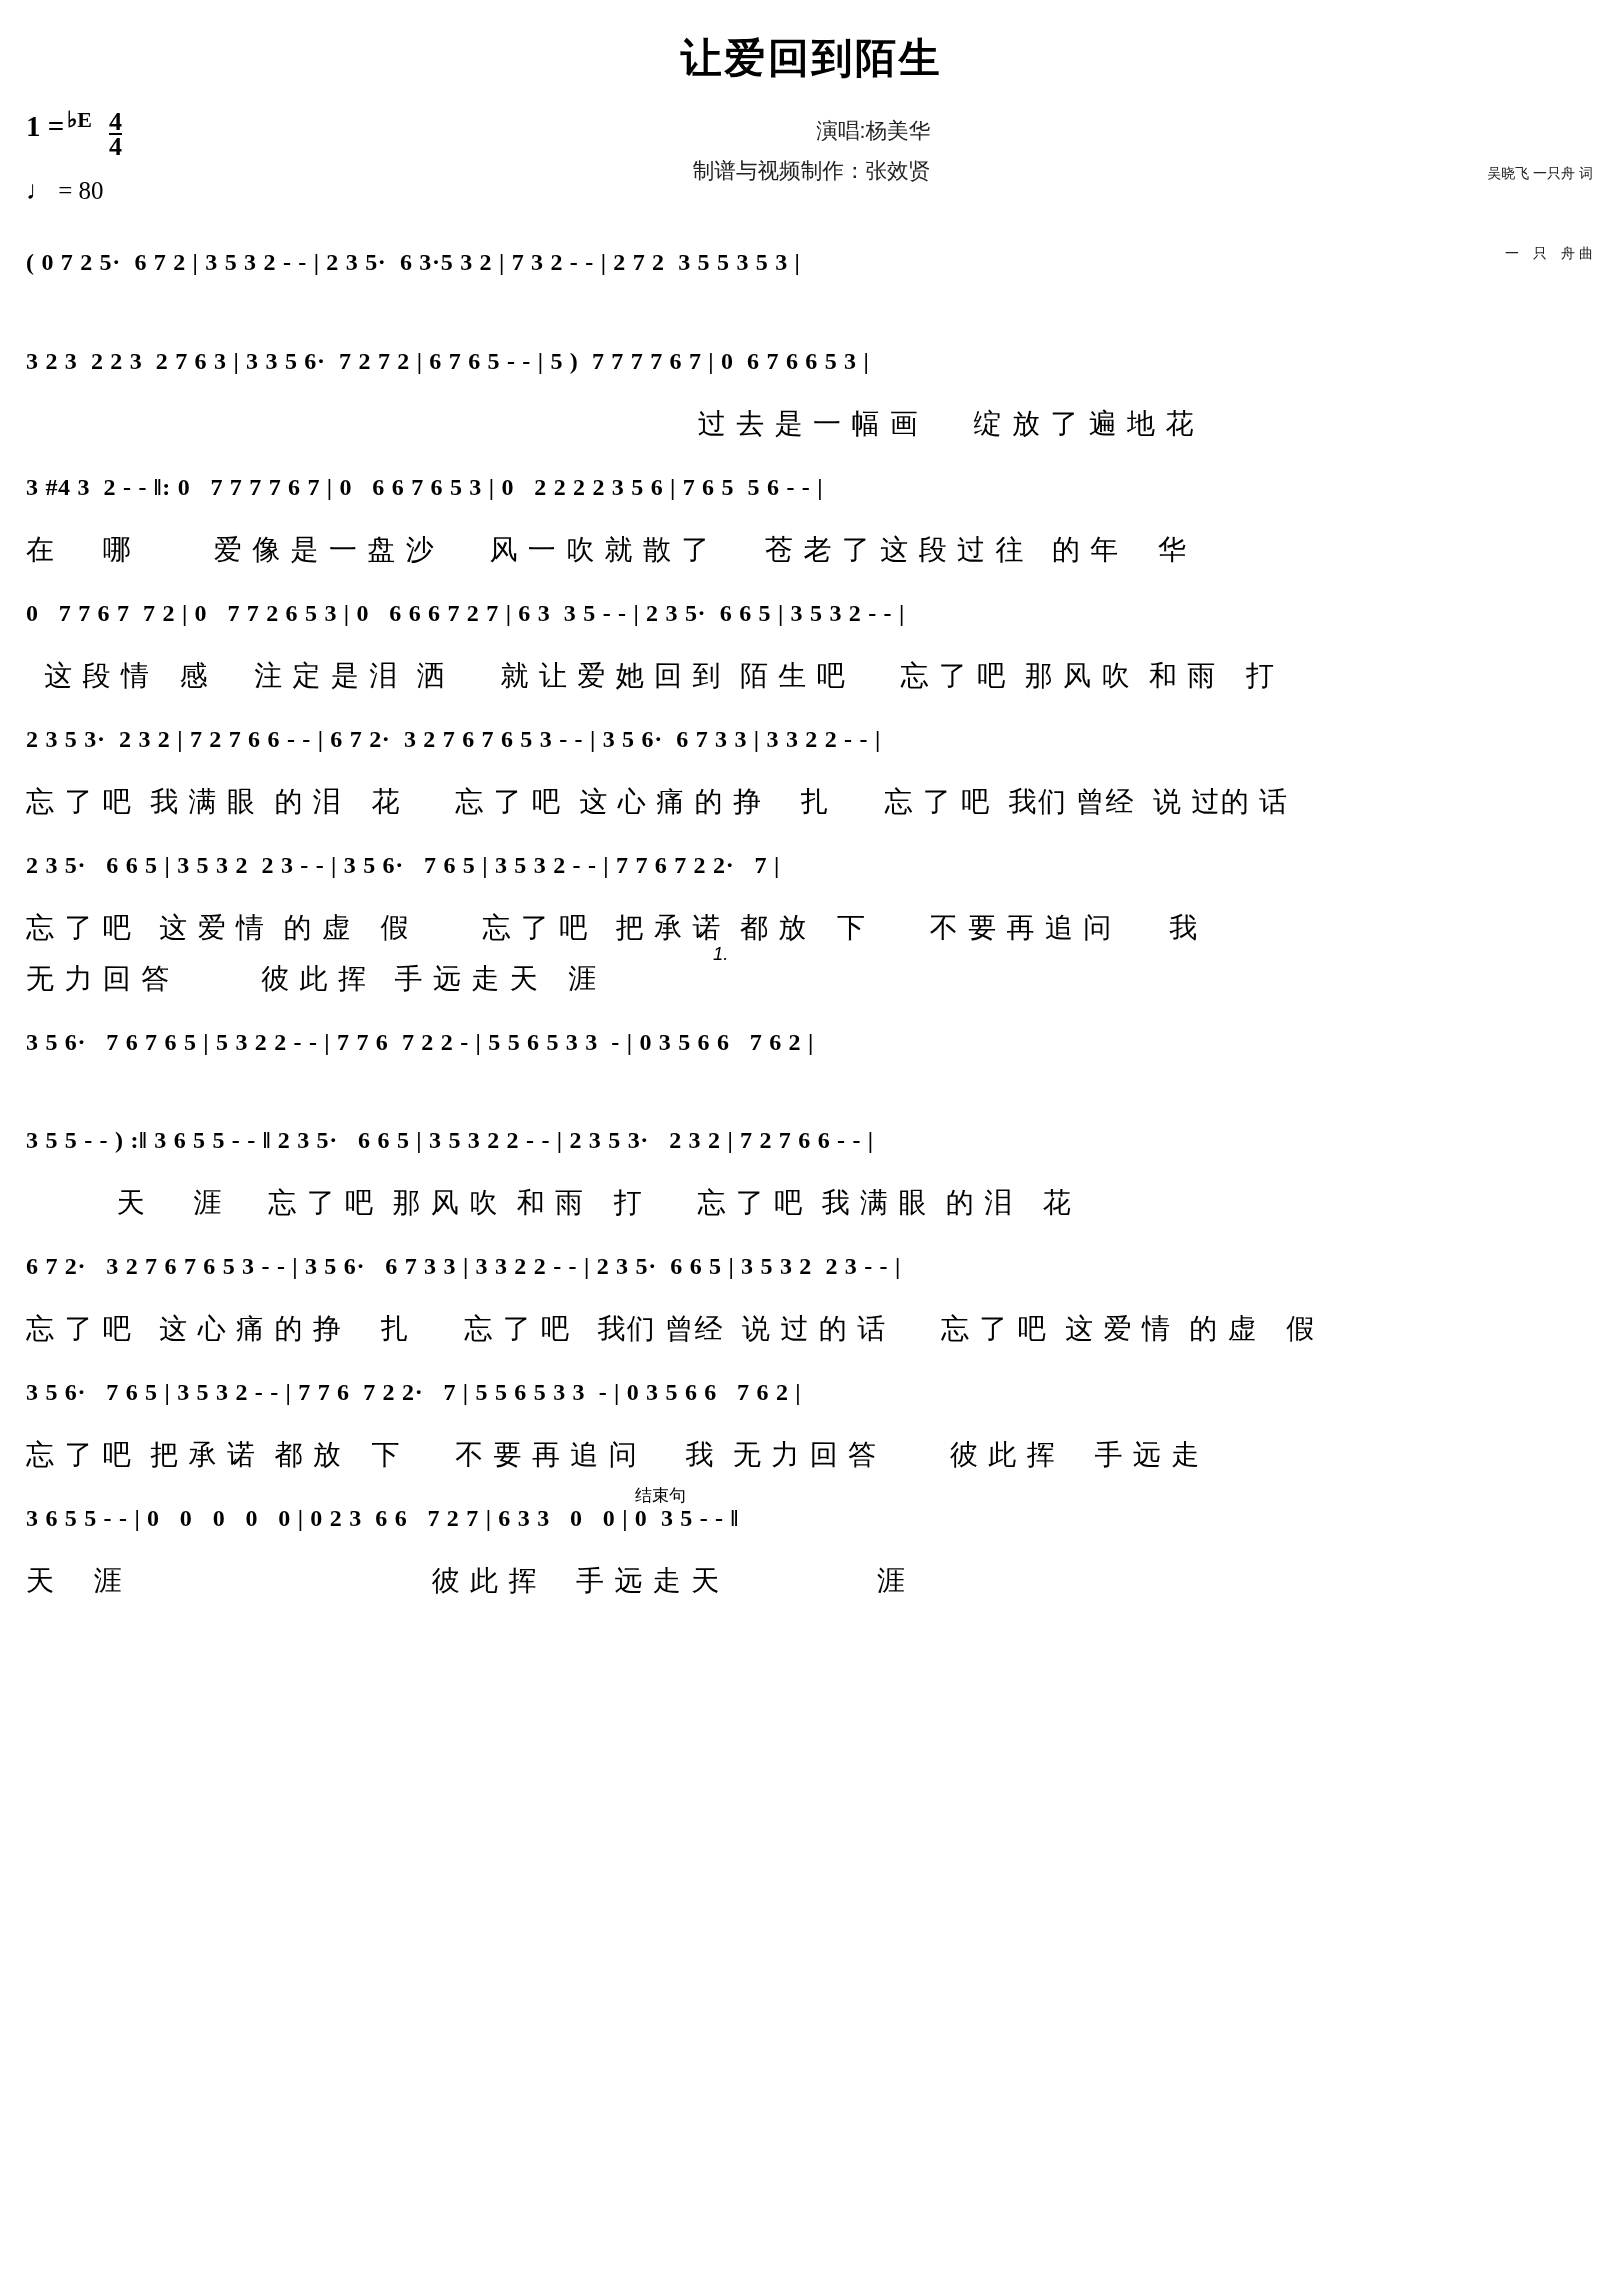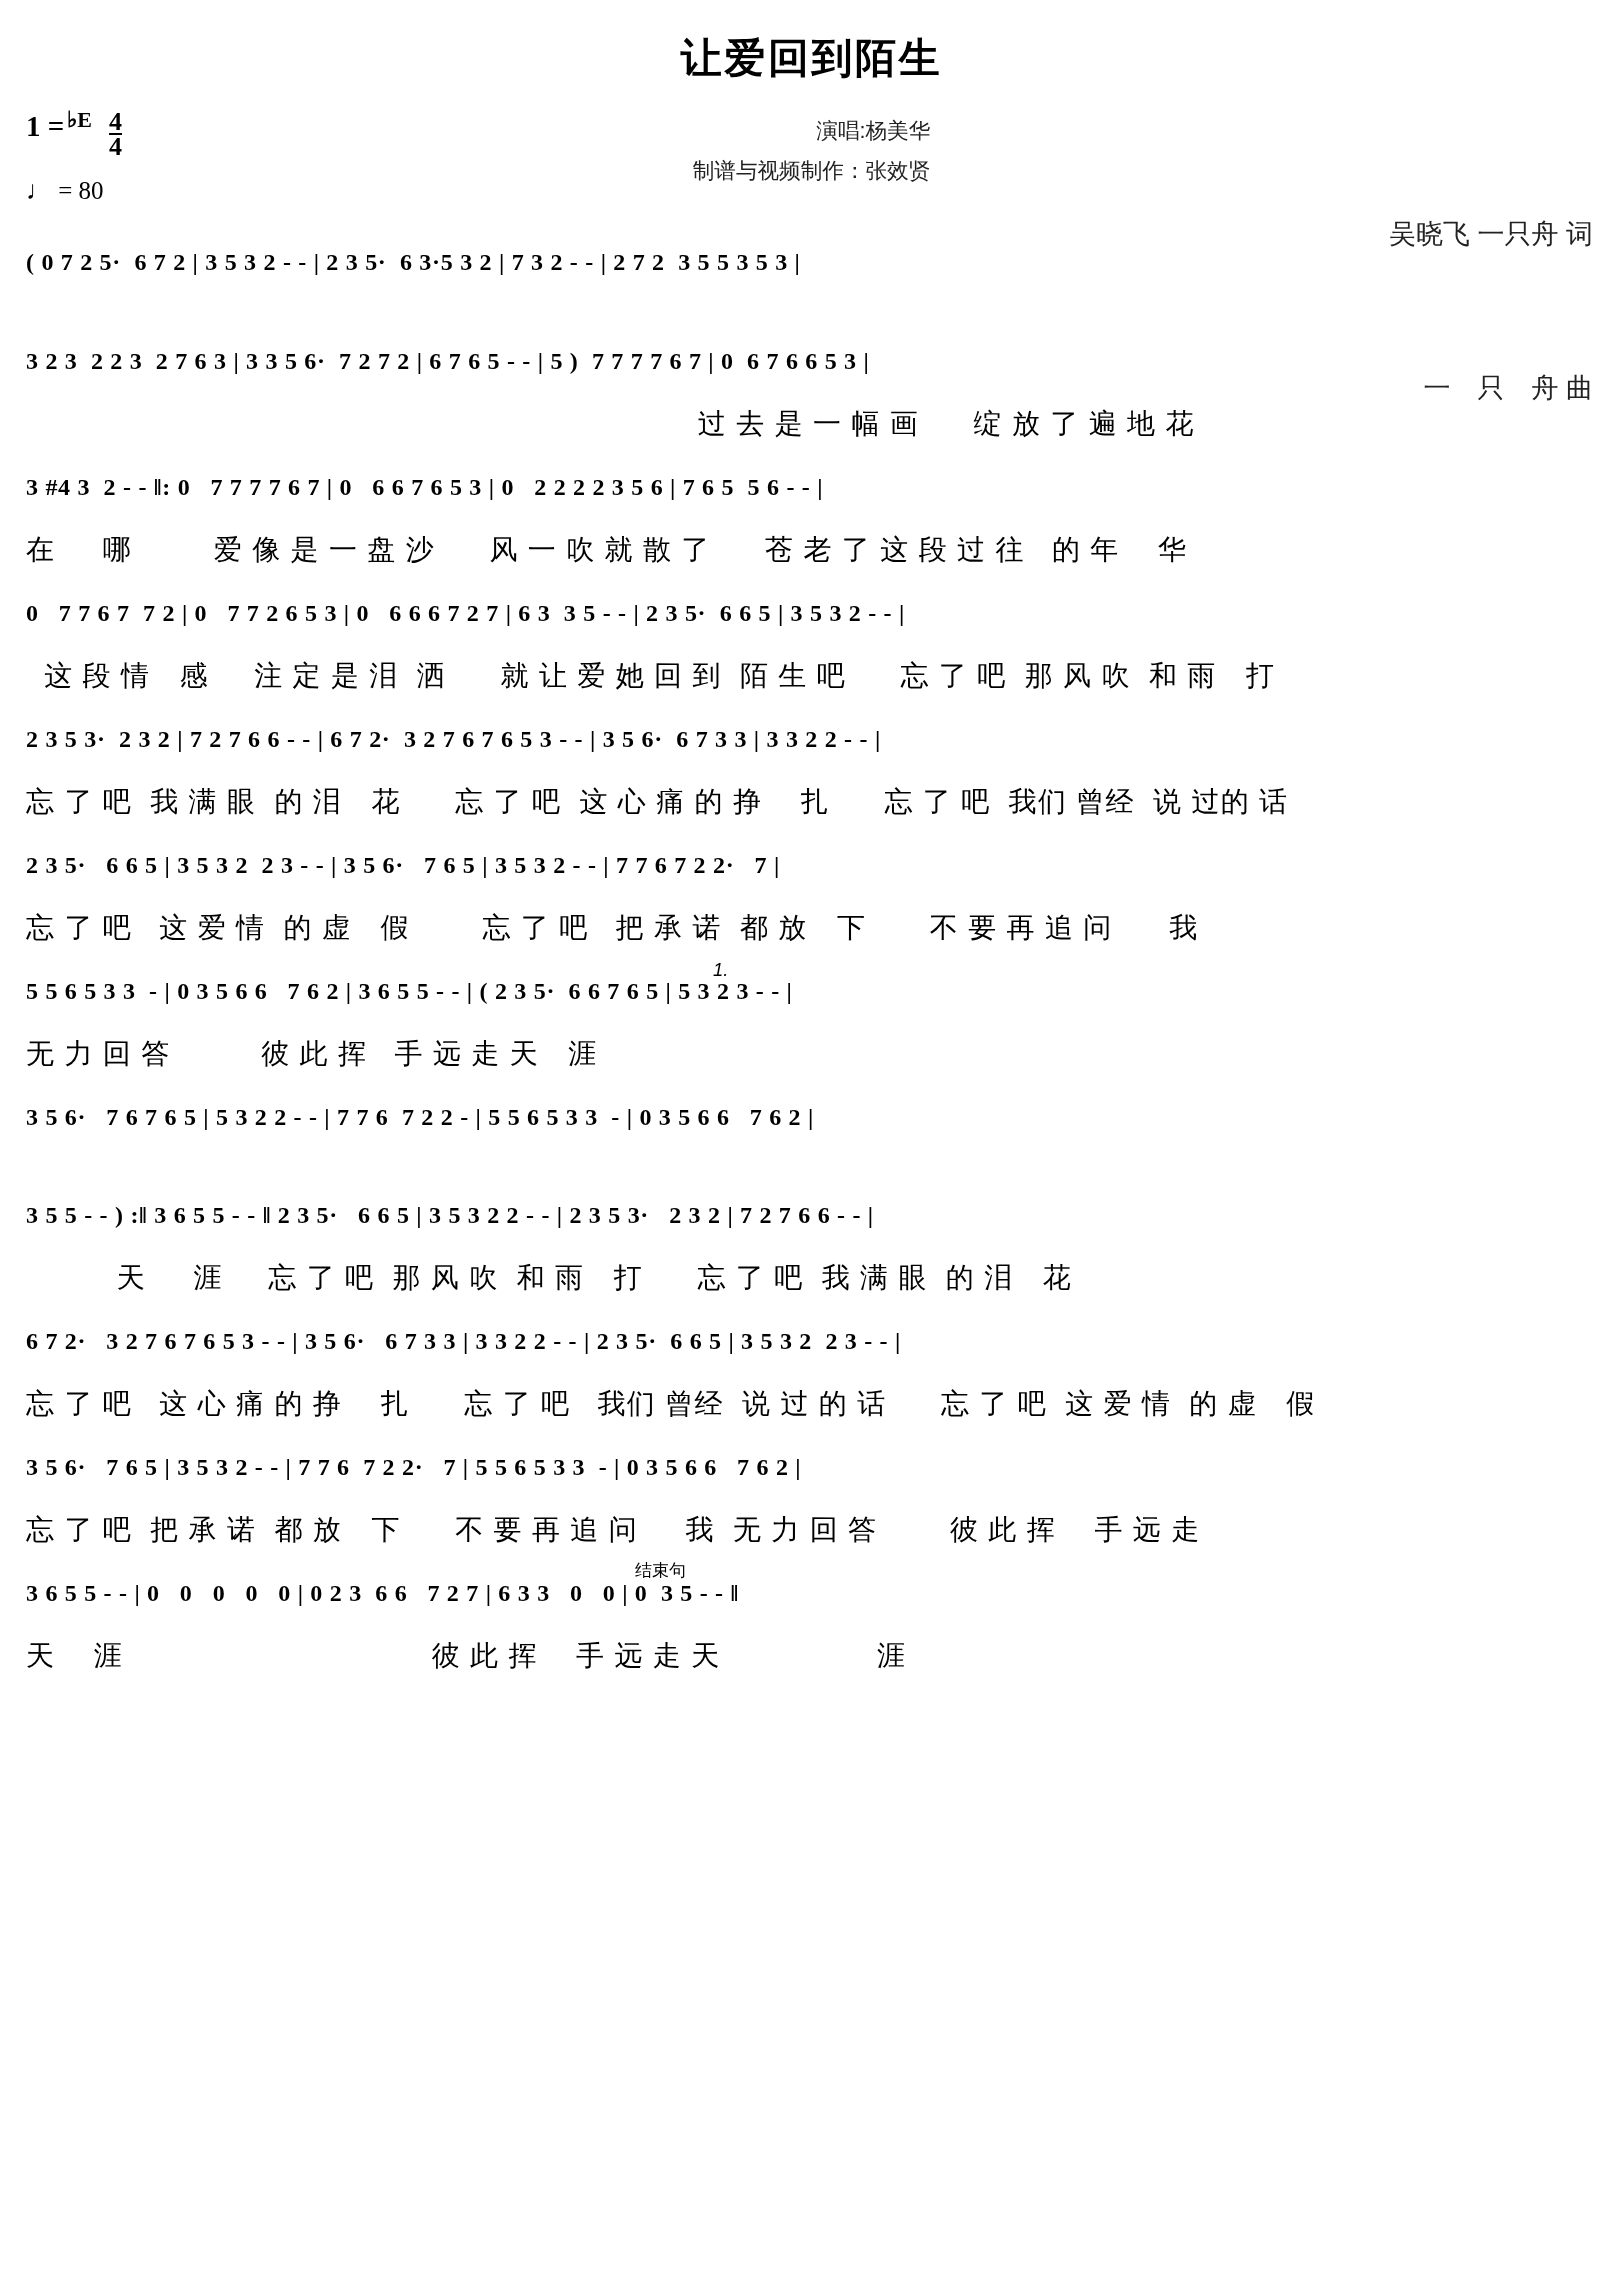--- a/index.html
+++ b/index.html
@@ -79,21 +79,21 @@
     font-size: 21.6px;
     line-height: 1.85;
     color: #222;
   }
   .credits-right {
     position: absolute;
     right: 30px;
     top: 14.4px;
     text-align: right;
     font-family: "Liberation Sans", sans-serif;
-    font-size: 27px;
+    font-size: 14px;
     line-height: 1.9;
     color: #222;
     white-space: pre;
   }
   
   .system {
     position: relative;
     margin: 0 26px;
     padding-top: 3.9px;
   }
@@ -199,21 +199,20 @@
       <span class="lyrics">忘 了 吧  我 满 眼  的 泪　花      忘 了 吧  这 心 痛 的 挣　 扎      忘 了 吧  我们 曾经  说 过的 话</span>
     </div>
 
     <div class="row">
       <span class="notes">2 3 5·   6 6 5 | 3 5 3 2  2 3 - - | 3 5 6·   7 6 5 | 3 5 3 2 - - | 7 7 6 7 2 2·   7 |</span>
       <span class="lyrics">忘 了 吧   这 爱 情  的 虚　假        忘 了 吧   把 承 诺  都 放　下       不 要 再 追 问　   我</span>
     </div>
 
     <div class="row" style="position:relative;">
       <span class="mark" style="left:687px; top:-17px;">1.</span>
-      <span class="notes">5 5 6 5 3 3  - | 0 3 5 6 6   7 6 2 | 3 6 5 5 - - | ( 2 3 5·  6 6 7 6 5 | 5 3 2 3 - - |</span>
       <span class="lyrics">无 力 回 答          彼 此 挥   手 远 走 天　涯</span>
     </div>
 
     <div class="row nolyric">
       <span class="notes">3 5 6·   7 6 7 6 5 | 5 3 2 2 - - | 7 7 6  7 2 2 - | 5 5 6 5 3 3  - | 0 3 5 6 6   7 6 2 |</span>
       <span class="lyrics"></span>
     </div>
 
     <div class="row">
       <span class="notes">3 5 5 - - ) :‖ 3 6 5 5 - - ‖ 2 3 5·   6 6 5 | 3 5 3 2 2 - - | 2 3 5 3·   2 3 2 | 7 2 7 6 6 - - |</span>

